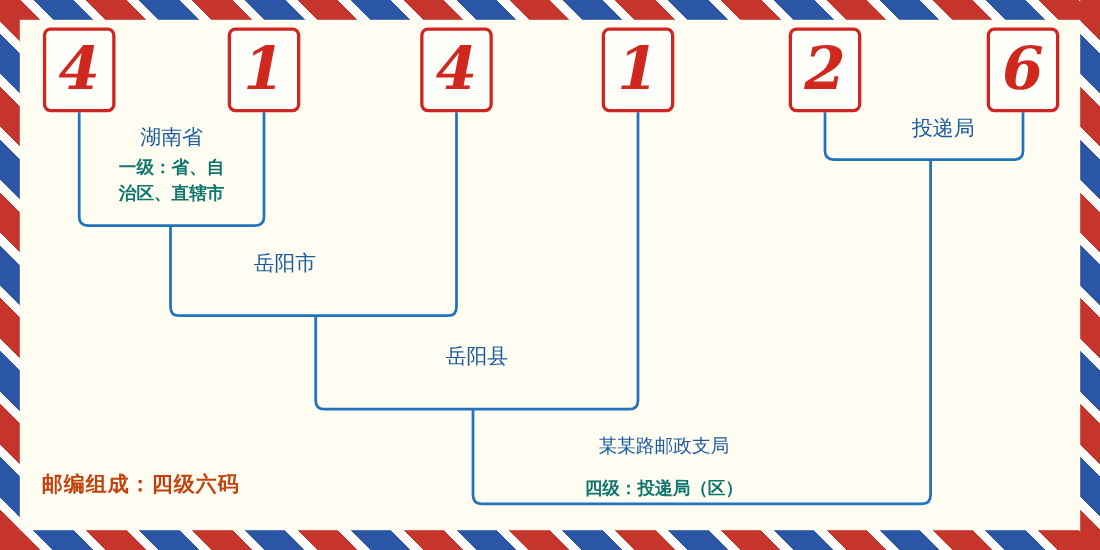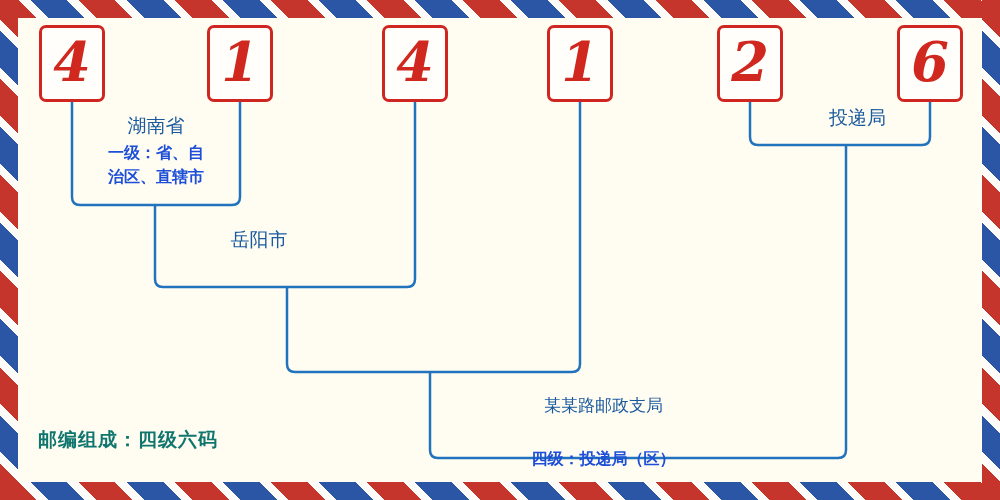--- a/index.html
+++ b/index.html
@@ -34,27 +34,27 @@
     font-size:54px;color:#d0281e;line-height:1;
     transform:translateY(-2px);
   }
 
   
   #connectors{position:absolute;left:0;top:0;width:1000px;height:500px;pointer-events:none;}
 
   
   .label-block{position:absolute;text-align:center;}
   .place{font-size:19px;font-weight:normal;color:#1a5a9e;line-height:1.5;}
-  .desc{font-size:16px;font-weight:bold;color:#1d4ed8;line-height:1.5;}
-  .desc.gap{margin-top:28px;text-align:center;}
+  .desc{font-size:16px;font-weight:bold;color:#0f766e;line-height:1.5;}
+  .desc.gap{margin-top:14px;text-align:center;}
 
   
   .caption{
     position:absolute;left:38px;top:427px;
-    font-size:19px;font-weight:bold;color:#0f766e;letter-spacing:1px;
+    font-size:19px;font-weight:bold;color:#c2410c;letter-spacing:1px;
   }
 </style>
 </head>
 <body>
 
 <div class="airmail top"></div>
 <div class="airmail bottom"></div>
 <div class="airmail left"></div>
 <div class="airmail right"></div>
 
@@ -91,20 +91,21 @@
   <div class="place">湖南省</div>
   <div class="desc">一级：省、自</div>
   <div class="desc">治区、直辖市</div>
 </div>
 
 <div class="label-block" style="left:155px;top:226px;width:208px">
   <div class="place">岳阳市</div>
 </div>
 
 <div class="label-block" style="left:287px;top:311px;width:293px">
+  <div class="place">岳阳县</div>
 </div>
 
 <div class="label-block" style="left:430px;top:393px;width:347px">
   <div class="place" style="font-size:17px">某某路邮政支局</div>
   <div class="desc gap">四级：投递局（区）</div>
 </div>
 
 <div class="label-block" style="left:750px;top:104px;width:215px">
   <div class="place">投递局</div>
 </div>

